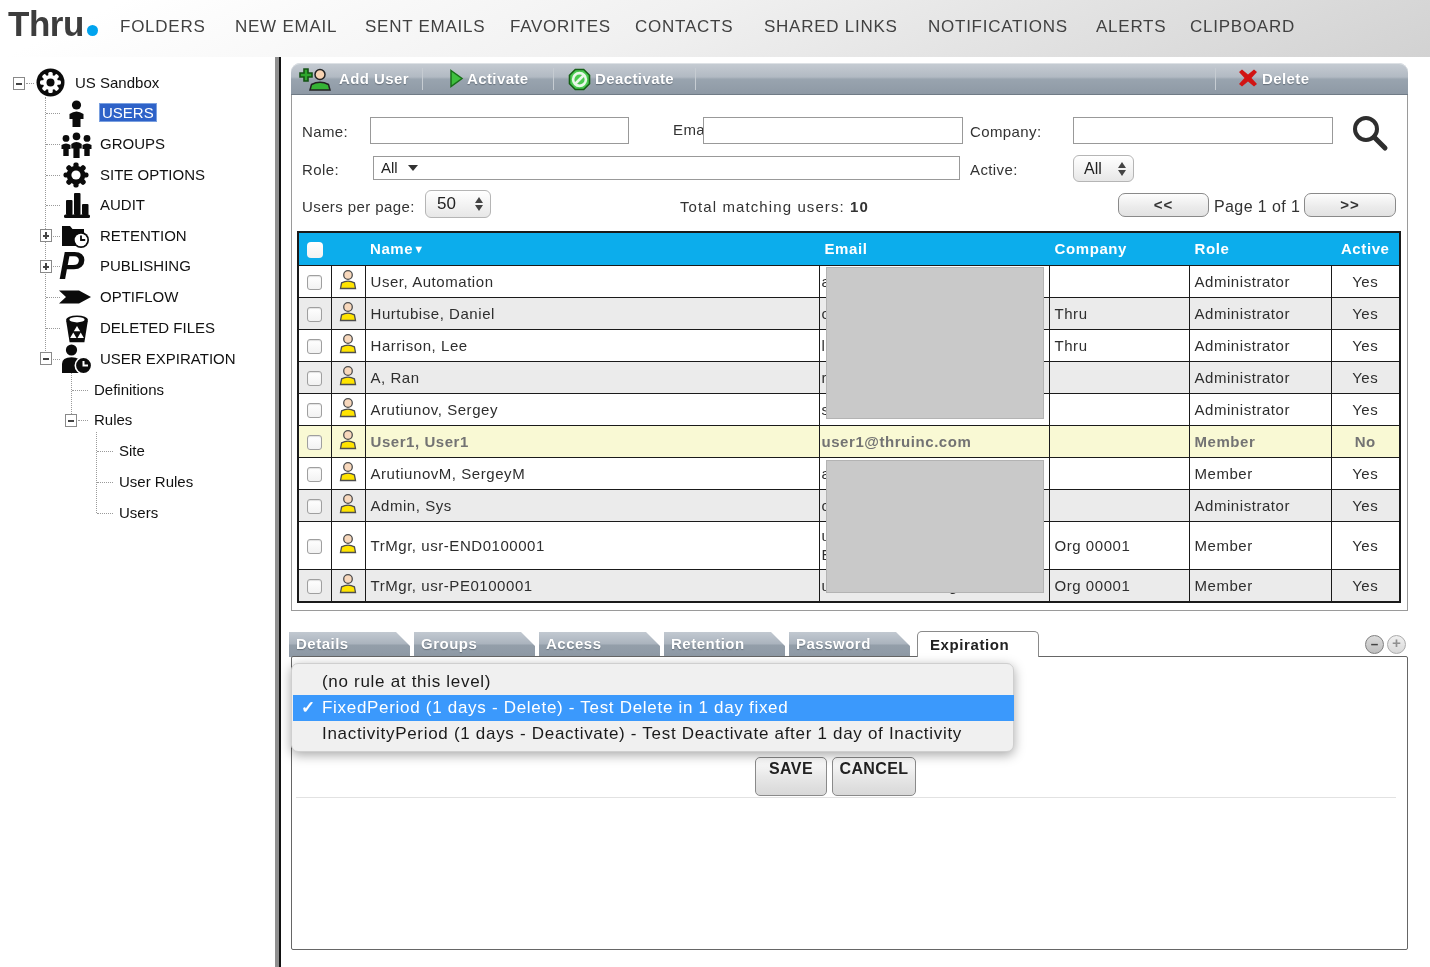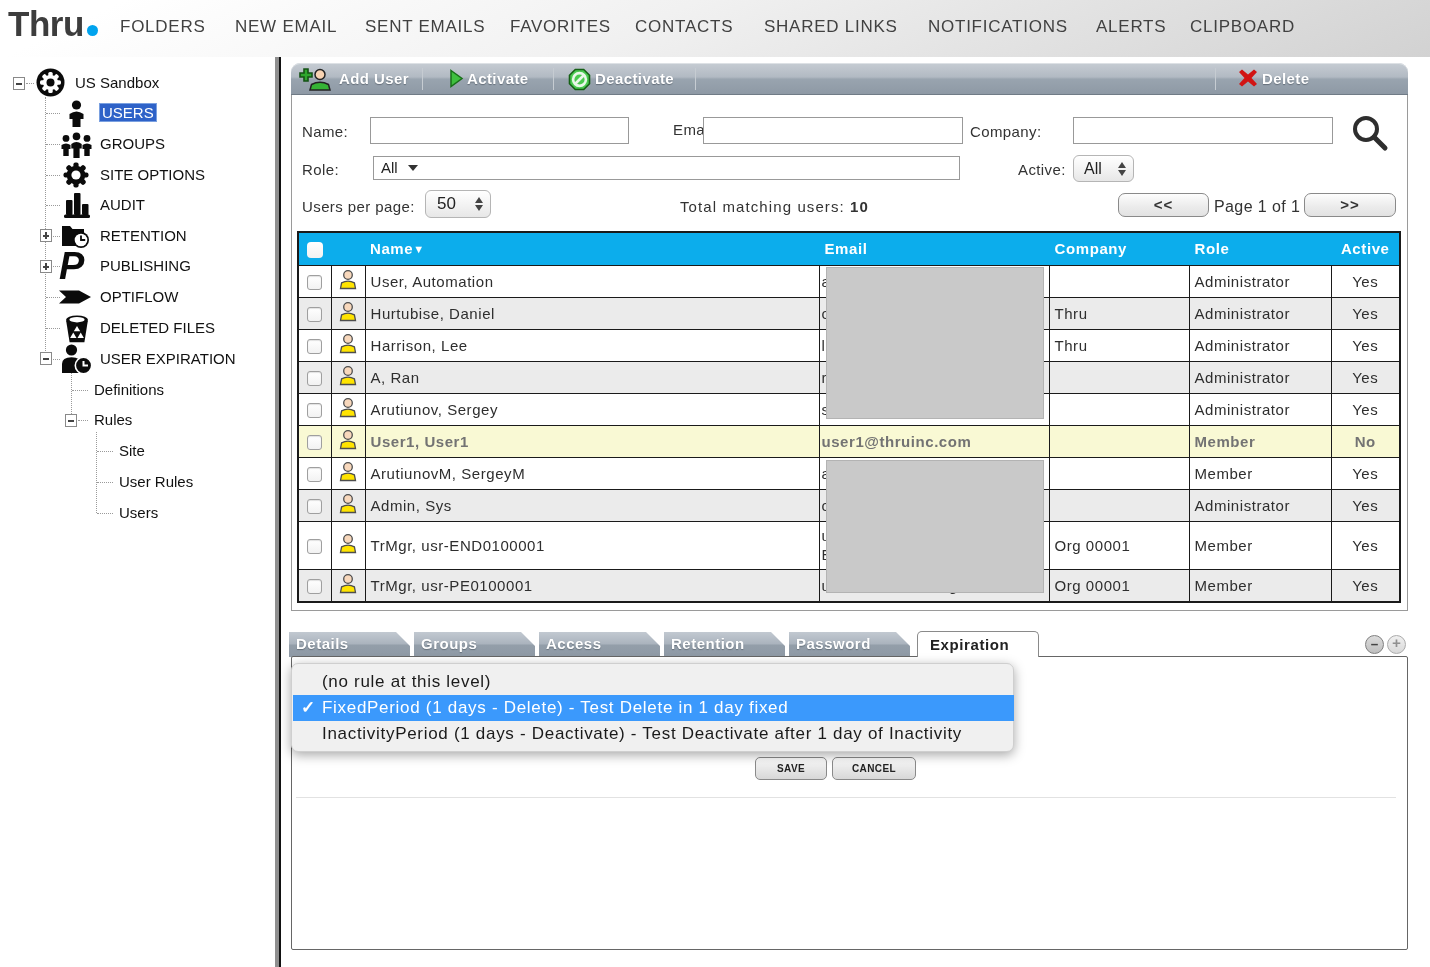--- a/index.html
+++ b/index.html
@@ -58,21 +58,21 @@
 
 
 .tab { position:absolute; top:632px; width:121px; height:25px; color:#fff; font-weight:bold; font-size:15px; letter-spacing:0.5px; padding:3px 0 0 7px;
   background:linear-gradient(#c2c9d1 0%, #aab3bd 48%, #939ea9 52%, #8e99a5 100%);
   clip-path:polygon(0 0, 107px 0, 121px 14px, 121px 25px, 0 25px);
   text-shadow:0 1px 1px rgba(60,70,80,.5); }
 #tab-exp { position:absolute; top:631px; left:917px; width:122px; height:26px; background:#fff; border:1px solid #8a8a8a; border-bottom:none; border-radius:5px 5px 0 0; color:#222; font-weight:bold; font-size:15px; letter-spacing:0.6px; padding:4px 0 0 12px; z-index:3; }
 #panel2 { position:absolute; left:291px; top:656px; width:1117px; height:294px; background:#fff; border:1px solid #666; border-radius:2px; }
 .circ { position:absolute; top:635px; width:19px; height:19px; border-radius:50%; font-size:15px; text-align:center; line-height:17px; font-family:"Liberation Mono", monospace; }
 #divline { position:absolute; left:296px; top:797px; width:1100px; height:1px; background:#e2e2e2; }
-.macbtn { position:absolute; top:757px; height:23px; background:linear-gradient(#fefefe,#e8e8e8 50%,#d8d8d8); border:1px solid #8a8a8a; border-radius:5px; font-size:10px; font-weight:bold; color:#222; text-align:center; line-height:21px; letter-spacing:0.4px; }
+.macbtn { position:absolute; top:757px; height:39px; background:linear-gradient(#fefefe,#e8e8e8 50%,#d8d8d8); border:1px solid #8a8a8a; border-radius:5px; font-size:16px; font-weight:bold; color:#222; text-align:center; line-height:21px; letter-spacing:0.4px; }
 
 
 #ddown { position:absolute; left:291px; top:663px; width:723px; height:89px; background:#f0f0f0; border:1px solid #cfcfcf; border-radius:7px; box-shadow:0 3px 12px rgba(0,0,0,.35); z-index:5; font-size:17px; color:#1a1a1a; }
 .dditem { position:absolute; left:1px; width:721px; height:26px; line-height:26px; padding-left:29px; white-space:nowrap; letter-spacing:0.7px; }
 #dd2 { background:#3b99fc; color:#fff; }
 </style>
 </head>
 <body>
 
 <div id="nav">
@@ -264,21 +264,21 @@
 <span class="tbtxt" style="left:1262px;">Delete</span>
 
 <span class="flabel" style="left:302px; top:123px;">Name:</span>
 <div class="finput" style="left:370px; top:117px; width:259px;"></div>
 <span class="flabel" style="left:637px; top:121px;margin-left:36px;">Email:</span>
 <div class="finput" style="left:703px; top:117px; width:260px;"></div>
 <span class="flabel" style="left:970px; top:123px;">Company:</span>
 <div class="finput" style="left:1073px; top:117px; width:260px;"></div>
 <span class="flabel" style="left:302px; top:161px;">Role:</span>
 <div class="finput" style="left:373px; top:156px; width:587px; height:24px; font-size:15px; color:#222; line-height:22px; padding-left:7px;">All <span style="display:inline-block; vertical-align:2px; margin-left:6px; border:5px solid transparent; border-top:6px solid #333; border-bottom:none;"></span></div>
-<span class="flabel" style="left:970px; top:161px;margin-left:48px;">Active:</span>
+<span class="flabel" style="left:970px; top:161px;">Active:</span>
 <div class="macsel" style="left:1073px; top:155px; width:61px; height:27px; line-height:25px; padding-left:10px;">All<span class="arrows"></span></div>
 <span class="flabel" style="left:302px; top:198px;">Users per page:</span>
 <div class="macsel" style="left:425px; top:190px; width:66px; height:28px; line-height:26px; padding-left:11px; font-size:17px;">50<span class="arrows"></span></div>
 <span class="flabel" style="left:680px; top:198px; letter-spacing:1.1px;">Total matching users: <b>10</b></span>
 <div class="pgbtn" style="left:1118px; top:193px; width:91px;">&lt;&lt;</div>
 <span class="flabel" style="left:1214px; top:198px; font-size:16px;">Page 1 of 1</span>
 <div class="pgbtn" style="left:1304px; top:193px; width:92px;">&gt;&gt;</div>
 <svg class="abs" style="left:1350px; top:113px;" width="40" height="40" viewBox="0 0 40 40">
     <circle cx="16" cy="16" r="11" fill="none" stroke="#2e2e2e" stroke-width="4"></circle>
     <line x1="24" y1="24" x2="35" y2="35" stroke="#2e2e2e" stroke-width="5" stroke-linecap="round"></line>

